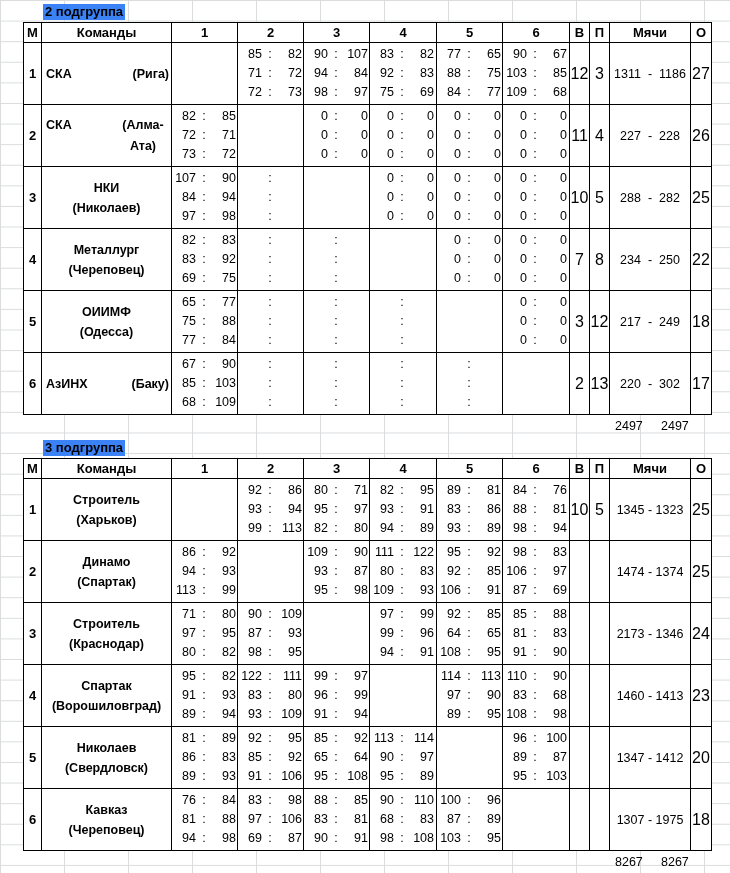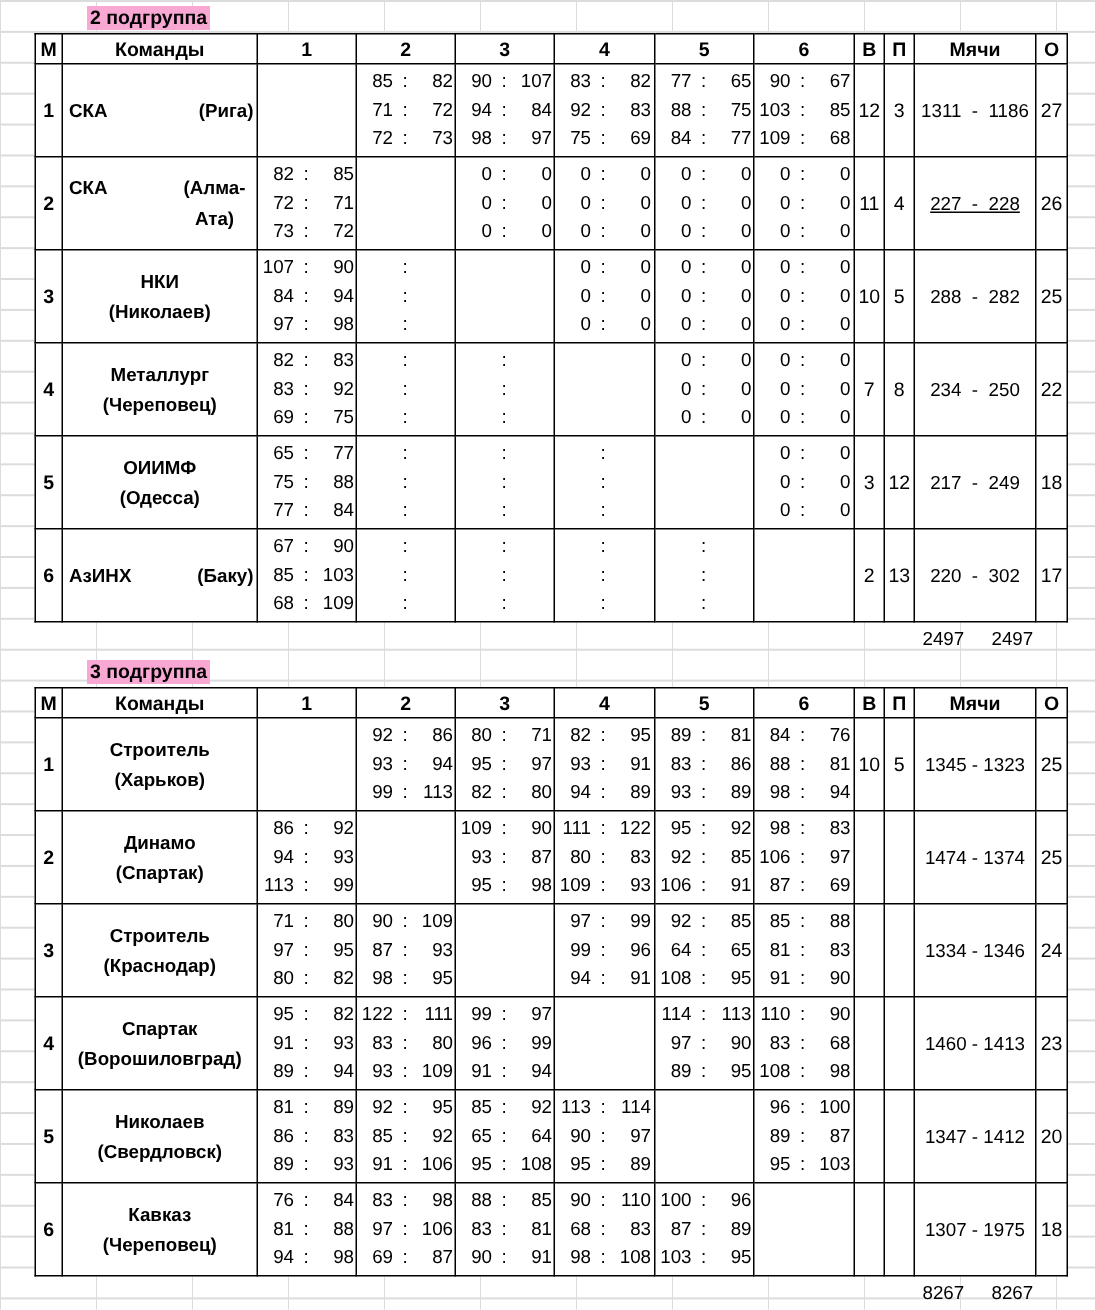--- a/index.html
+++ b/index.html
@@ -7,22 +7,22 @@
     width:730px; height:873px; position:relative; overflow:hidden;
     font-family:"Liberation Sans", "DejaVu Sans", sans-serif;
     color:#000;
     background-color:#ffffff;
     background-image:
       linear-gradient(to right, #dadcdd 1px, transparent 1px),
       linear-gradient(to bottom, #dadcdd 1px, transparent 1px);
     background-size: 64px 20px, 20px 20.6px;
   }
   .group-title {
-    position:absolute; left:58px; font-weight:bold; font-size:13px;
-    background:#f9a8d4; padding:0 2px; line-height:16px;
+    position:absolute; left:43px; font-weight:bold; font-size:13px;
+    background:#3b82f6; padding:0 2px; line-height:16px;
   }
   table.standings {
     position:absolute; left:23px;
     border-collapse:collapse; background:#fff;
     table-layout:fixed;
     font-size:12.5px;
   }
   table.standings th, table.standings td {
     border:1.5px solid #000; padding:0; text-align:center; vertical-align:middle;
   }
@@ -30,21 +30,21 @@
   th.balls-h { font-family:Liberation Sans, sans-serif; font-size:13px; }
   td.pos { font-weight:bold; font-size:13px; }
   td.team { font-weight:bold; font-size:12.5px; line-height:20px; }
   td.team.split { text-align:left; }
   td.team.split .tw { display:flex; justify-content:space-between; padding:0 2px 0 4px; }
   .cell-scores { display:flex; flex-direction:column; justify-content:center; height:58px; }
   .score-line { display:flex; height:19px; line-height:19px; font-size:12.5px; }
   .score-line .a { width:24px; text-align:right; }
   .score-line .c { width:16px; text-align:center; }
   .score-line .b { width:24px; text-align:right; }
-  td.num { font-size:13px; }
+  td.num { font-size:16px; }
   td.balls { font-size:12.5px; white-space:nowrap; }
   .tot { position:absolute; font-size:12.5px; }
 </style>
 </head>
 <body>
 
 <div class="group-title" style="top:4px;">2 подгруппа</div>
 <table class="standings" id="t2" style="top:22px;">
   <colgroup>
     <col style="width:18px">
@@ -285,21 +285,21 @@
             </div>
             <div class="score-line">
               <span class="a">0</span>
               <span class="c">:</span>
               <span class="b">0</span>
             </div>
           </div>
         </td>
         <td class="num">11</td>
         <td class="num">4</td>
-        <td class="balls" style="white-space: pre; text-decoration: underline;">227  -  228</td>
+        <td class="balls" style="white-space: pre;">227  -  228</td>
         <td class="num">26</td>
       </tr>
       <tr style="height: 62px;">
         <td class="pos">3</td>
         <td class="team">
           <div>НКИ</div>
           <div>(Николаев)</div>
         </td>
         <td>
           <div class="cell-scores">
@@ -1074,21 +1074,21 @@
             </div>
             <div class="score-line">
               <span class="a">91</span>
               <span class="c">:</span>
               <span class="b">90</span>
             </div>
           </div>
         </td>
         <td class="num"></td>
         <td class="num"></td>
-        <td class="balls" style="white-space: pre;">1334 - 1346</td>
+        <td class="balls" style="white-space: pre;">2173 - 1346</td>
         <td class="num">24</td>
       </tr>
       <tr style="height: 62px;">
         <td class="pos">4</td>
         <td class="team">
           <div>Спартак</div>
           <div>(Ворошиловград)</div>
         </td>
         <td>
           <div class="cell-scores">

